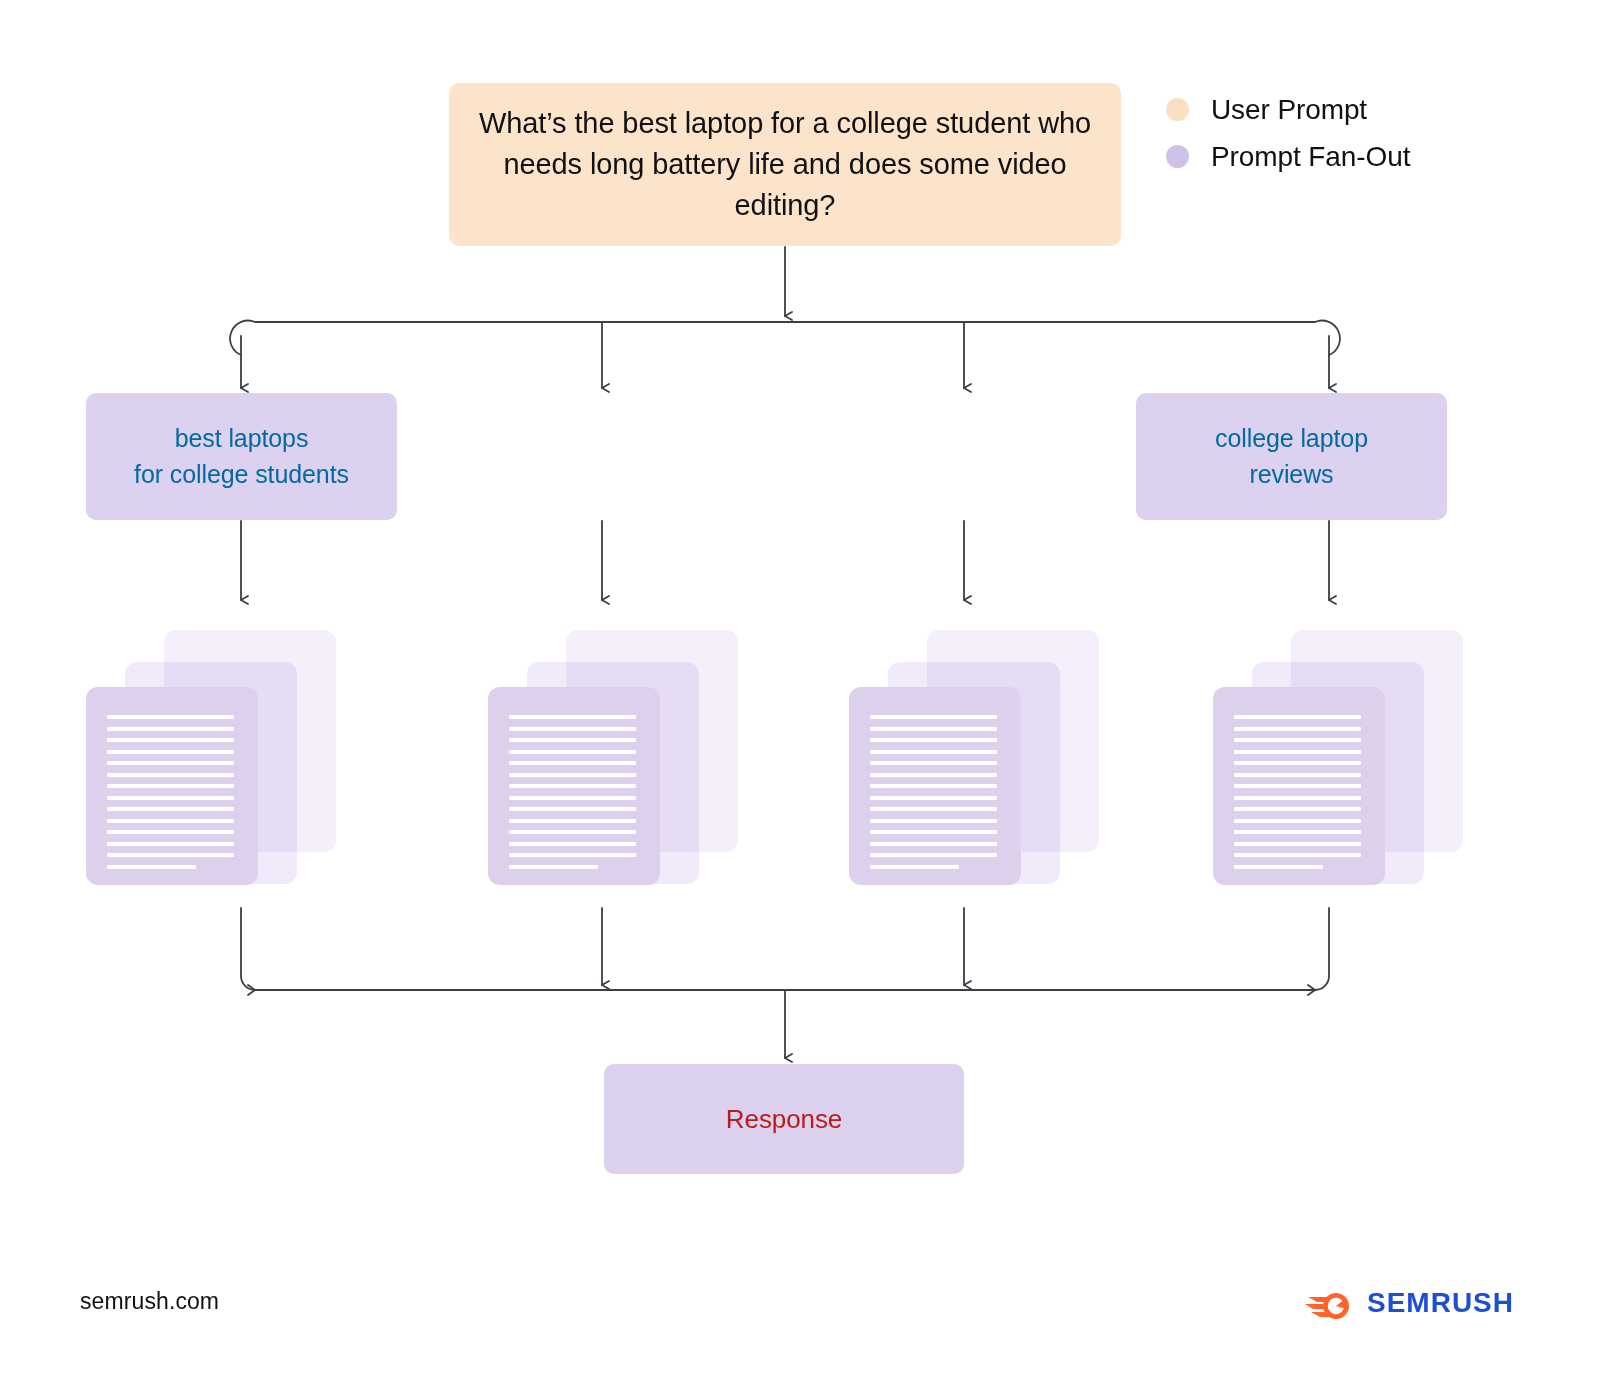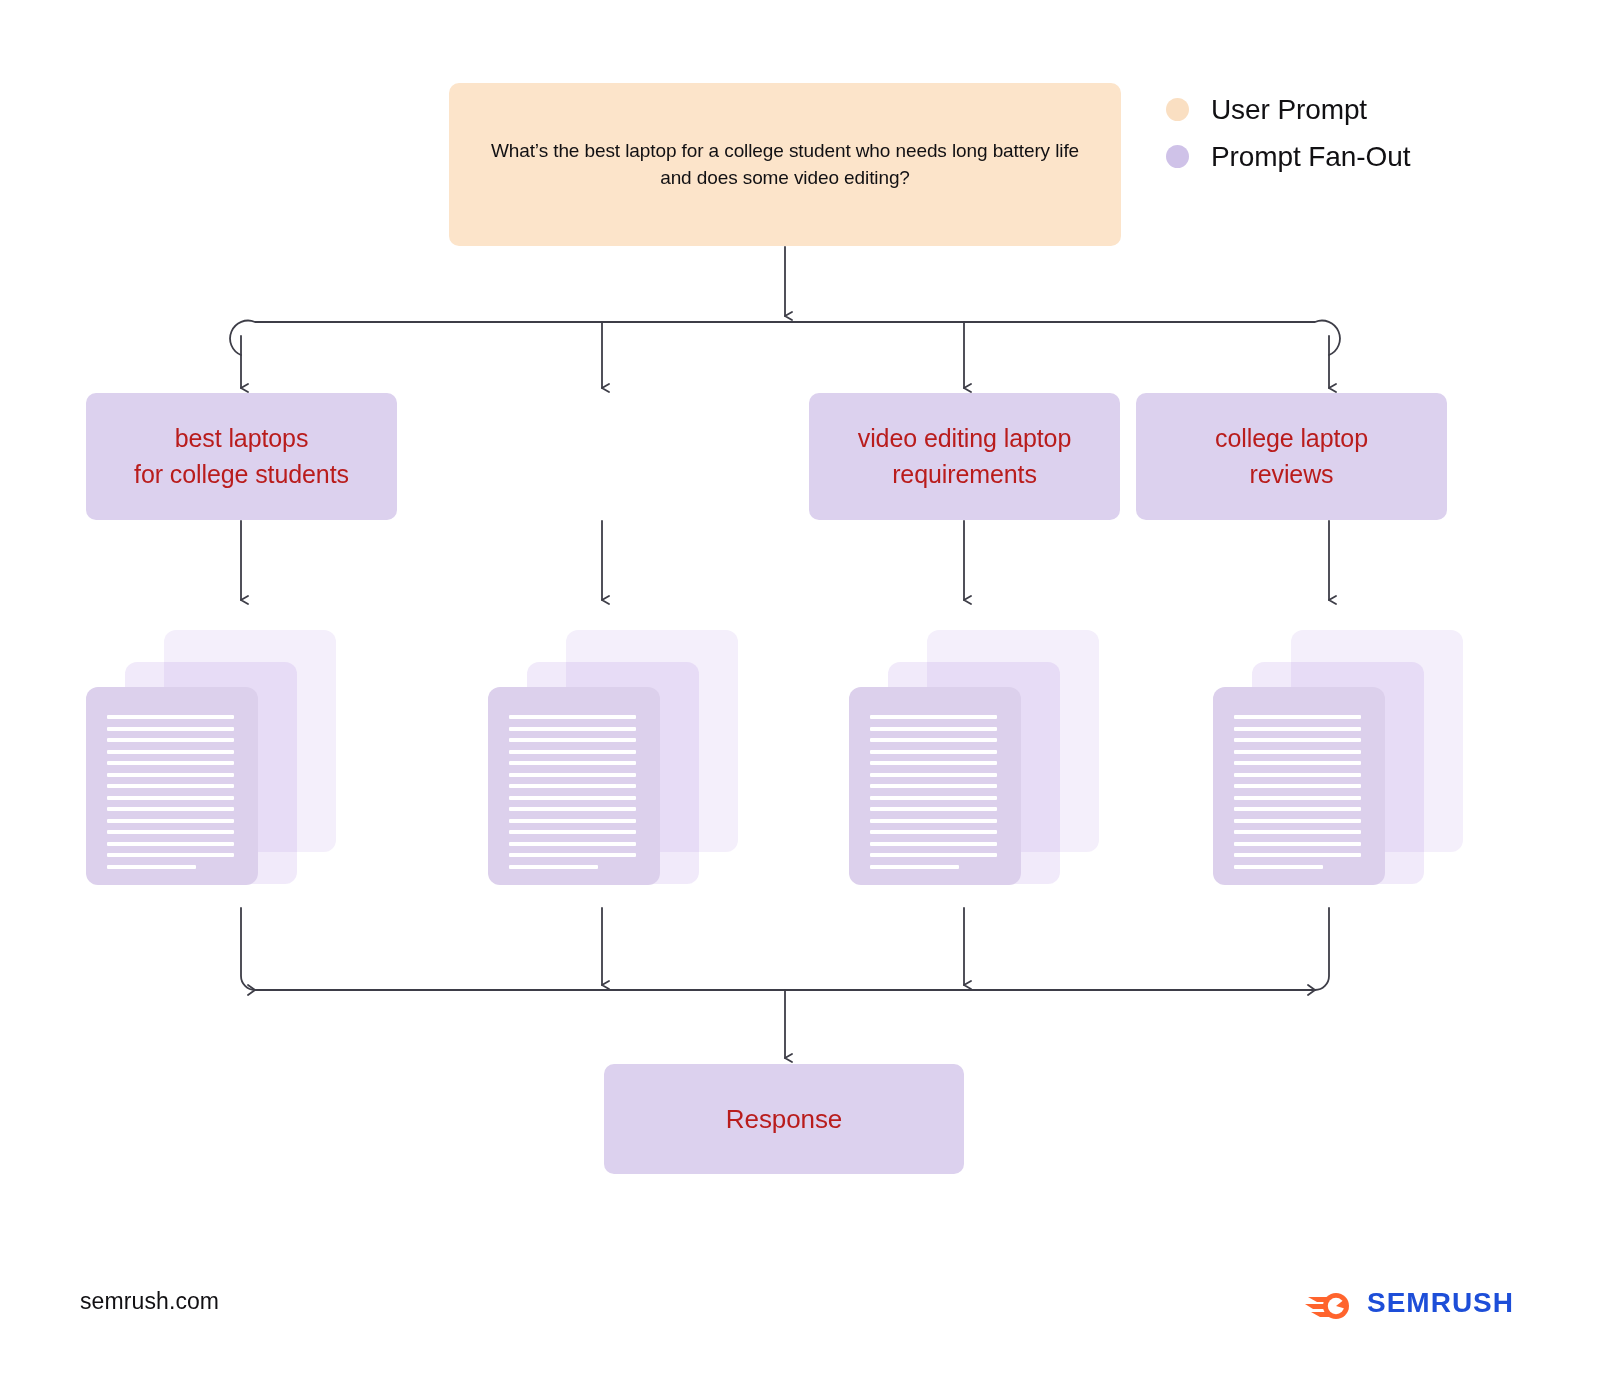--- a/index.html
+++ b/index.html
@@ -39,21 +39,21 @@
     height: 163px;
     background: #FCE4CA;
     border-radius: 10px;
     display: flex;
     align-items: center;
     justify-content: center;
     box-sizing: border-box;
     padding: 0 26px;
   }
   .prompt-text {
-    font-size: 19px;
+    font-size: 29px;
     line-height: 1.42;
     color: #111013;
     text-align: center;
     letter-spacing: -0.1px;
   }
 
   
   .legend {
     position: absolute;
     left: 1166px;
@@ -88,21 +88,21 @@
     border-radius: 10px;
     display: flex;
     align-items: center;
     justify-content: center;
     box-sizing: border-box;
     padding: 0 14px;
   }
   .query-text {
     font-size: 25px;
     line-height: 1.42;
-    color: #b91c1c;
+    color: #0369a1;
     text-align: center;
     letter-spacing: -0.1px;
   }
 
   
   .doc-stack {
     position: absolute;
     top: 630px;
     width: 250px;
     height: 255px;
@@ -251,23 +251,20 @@
     </div>
     <div class="legend-row">
       <span class="legend-dot" style="background:#CFC2E8"></span>
       <span class="legend-label">Prompt Fan-Out</span>
     </div>
   </div>
 
   <div class="query-box" style="left:86px">
     <div class="query-text">best laptops<br>for college students</div>
   </div>
-  <div class="query-box" style="left:809px">
-    <div class="query-text">video editing laptop<br>requirements</div>
-  </div>
   <div class="query-box" style="left:1136px">
     <div class="query-text">college laptop<br>reviews</div>
   </div>
 
   <div class="doc-stack" style="left:86px">
     <div class="doc-sheet doc-back"></div>
     <div class="doc-sheet doc-mid"></div>
     <div class="doc-sheet doc-front">
       <div class="doc-lines">
           <div class="doc-line"></div>

